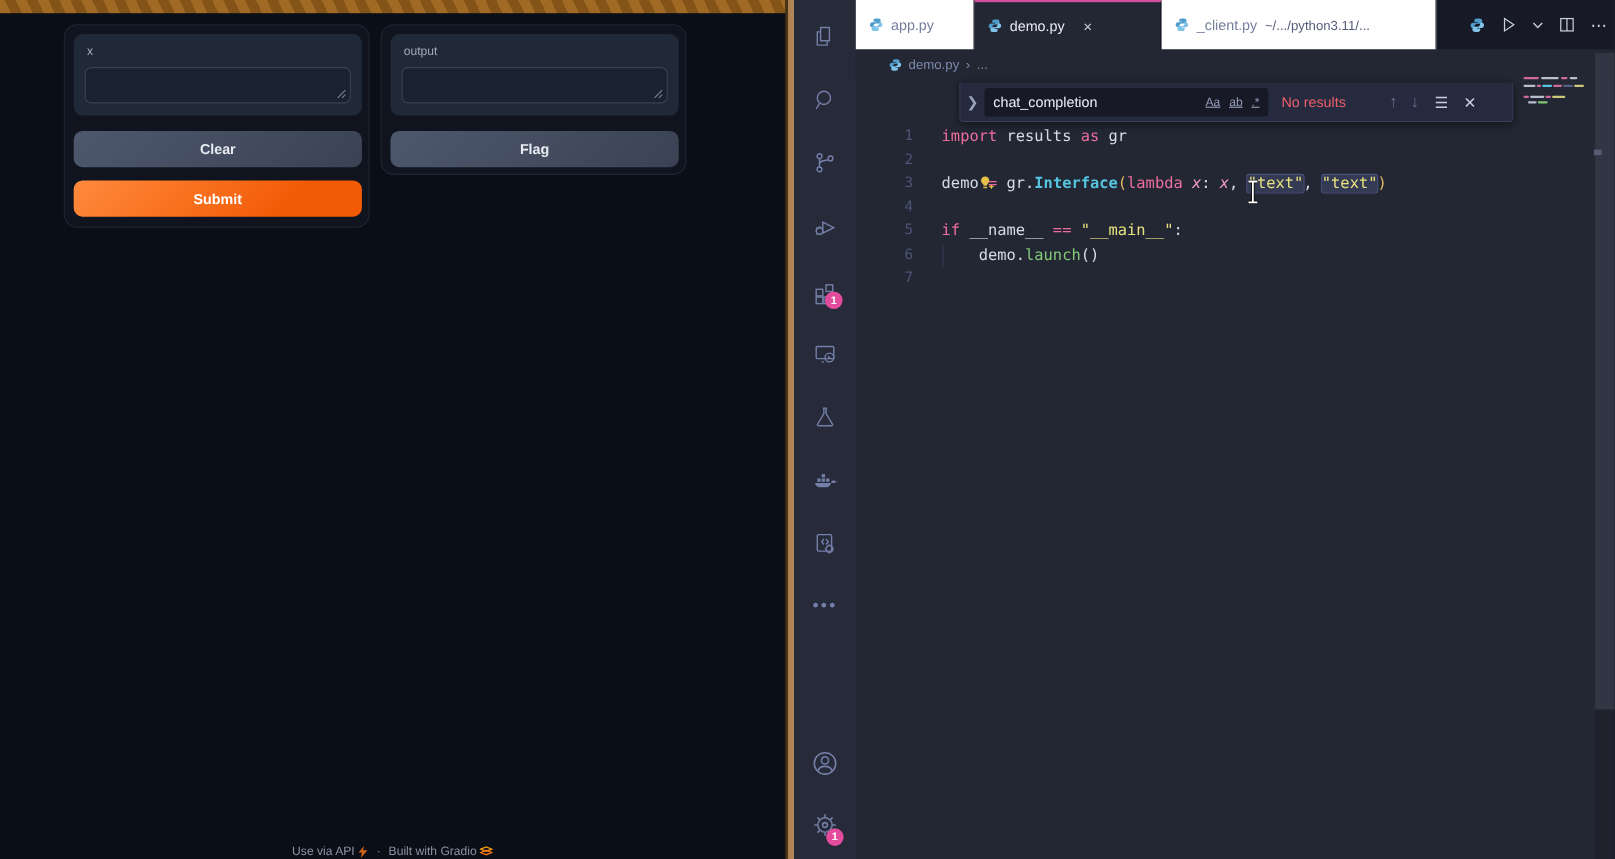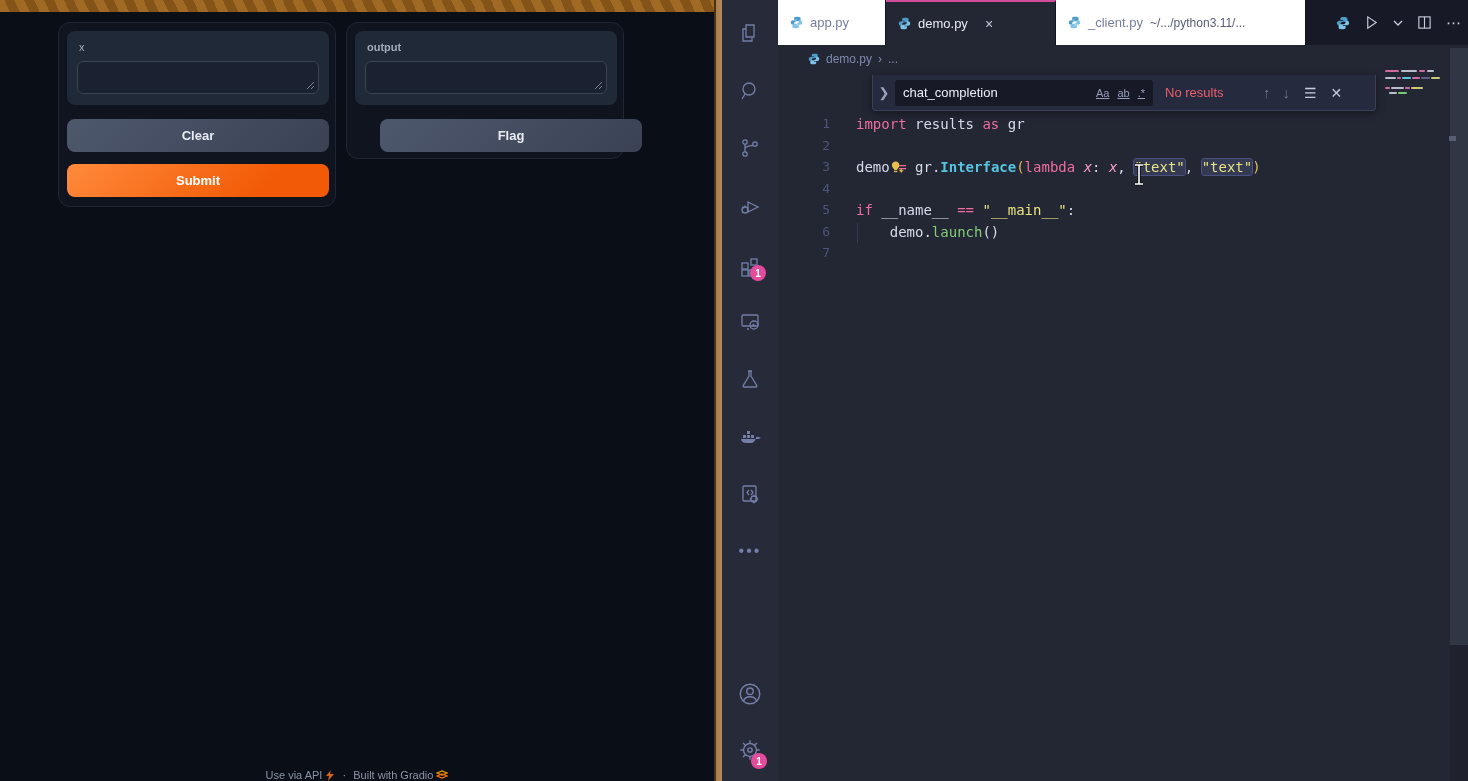--- a/index.html
+++ b/index.html
@@ -105,29 +105,29 @@
         <svg class="gresize" viewBox="0 0 9 9">
           <path d="M8 1 L1 8 M8 5 L5 8" stroke="#7a8396" stroke-width="1" fill="none"></path>
         </svg>
       </div>
     </div>
     <button class="gbtn primary abs" style="left:8px;top:141px;width:262px;height:33px;">Submit</button>
     <button class="gbtn secondary abs" style="left:8px;top:96px;width:262px;height:33px;">Clear</button>
   </div>
 
   <div class="gcard abs" style="left:346px;top:22px;width:278px;height:137px;">
-    <div class="gbox abs" style="left:8px;top:8px;width:262px;height:74px;font-weight:bold;">
+    <div class="gbox abs" style="left:8px;top:8px;width:262px;height:74px;">
       <div class="glabel abs" style="left:12px;top:10px;">output</div>
       <div class="gtextarea abs" style="left:10px;top:30px;width:242px;height:33px;">
         <svg class="gresize" viewBox="0 0 9 9">
           <path d="M8 1 L1 8 M8 5 L5 8" stroke="#7a8396" stroke-width="1" fill="none"></path>
         </svg>
       </div>
     </div>
-    <button class="gbtn secondary abs" style="left:8px;top:96px;width:262px;height:33px;margin-left:25px;">Flag</button>
+    <button class="gbtn secondary abs" style="left:8px;top:96px;width:262px;height:33px;">Flag</button>
   </div>
 
   <div id="gfooter" class="abs">
     <span>Use via API</span>
     <svg width="10" height="11" viewBox="0 0 10 11" style="vertical-align:middle">
       <path d="M6 0 L1 6 H4 L3 11 L9 4 H5 Z" fill="#f97316" opacity=".85"></path>
     </svg>
     <span style="margin:0 4px">·</span>
     <span>Built with Gradio</span>
     <svg width="12" height="10" viewBox="0 0 12 10" style="vertical-align:middle">

